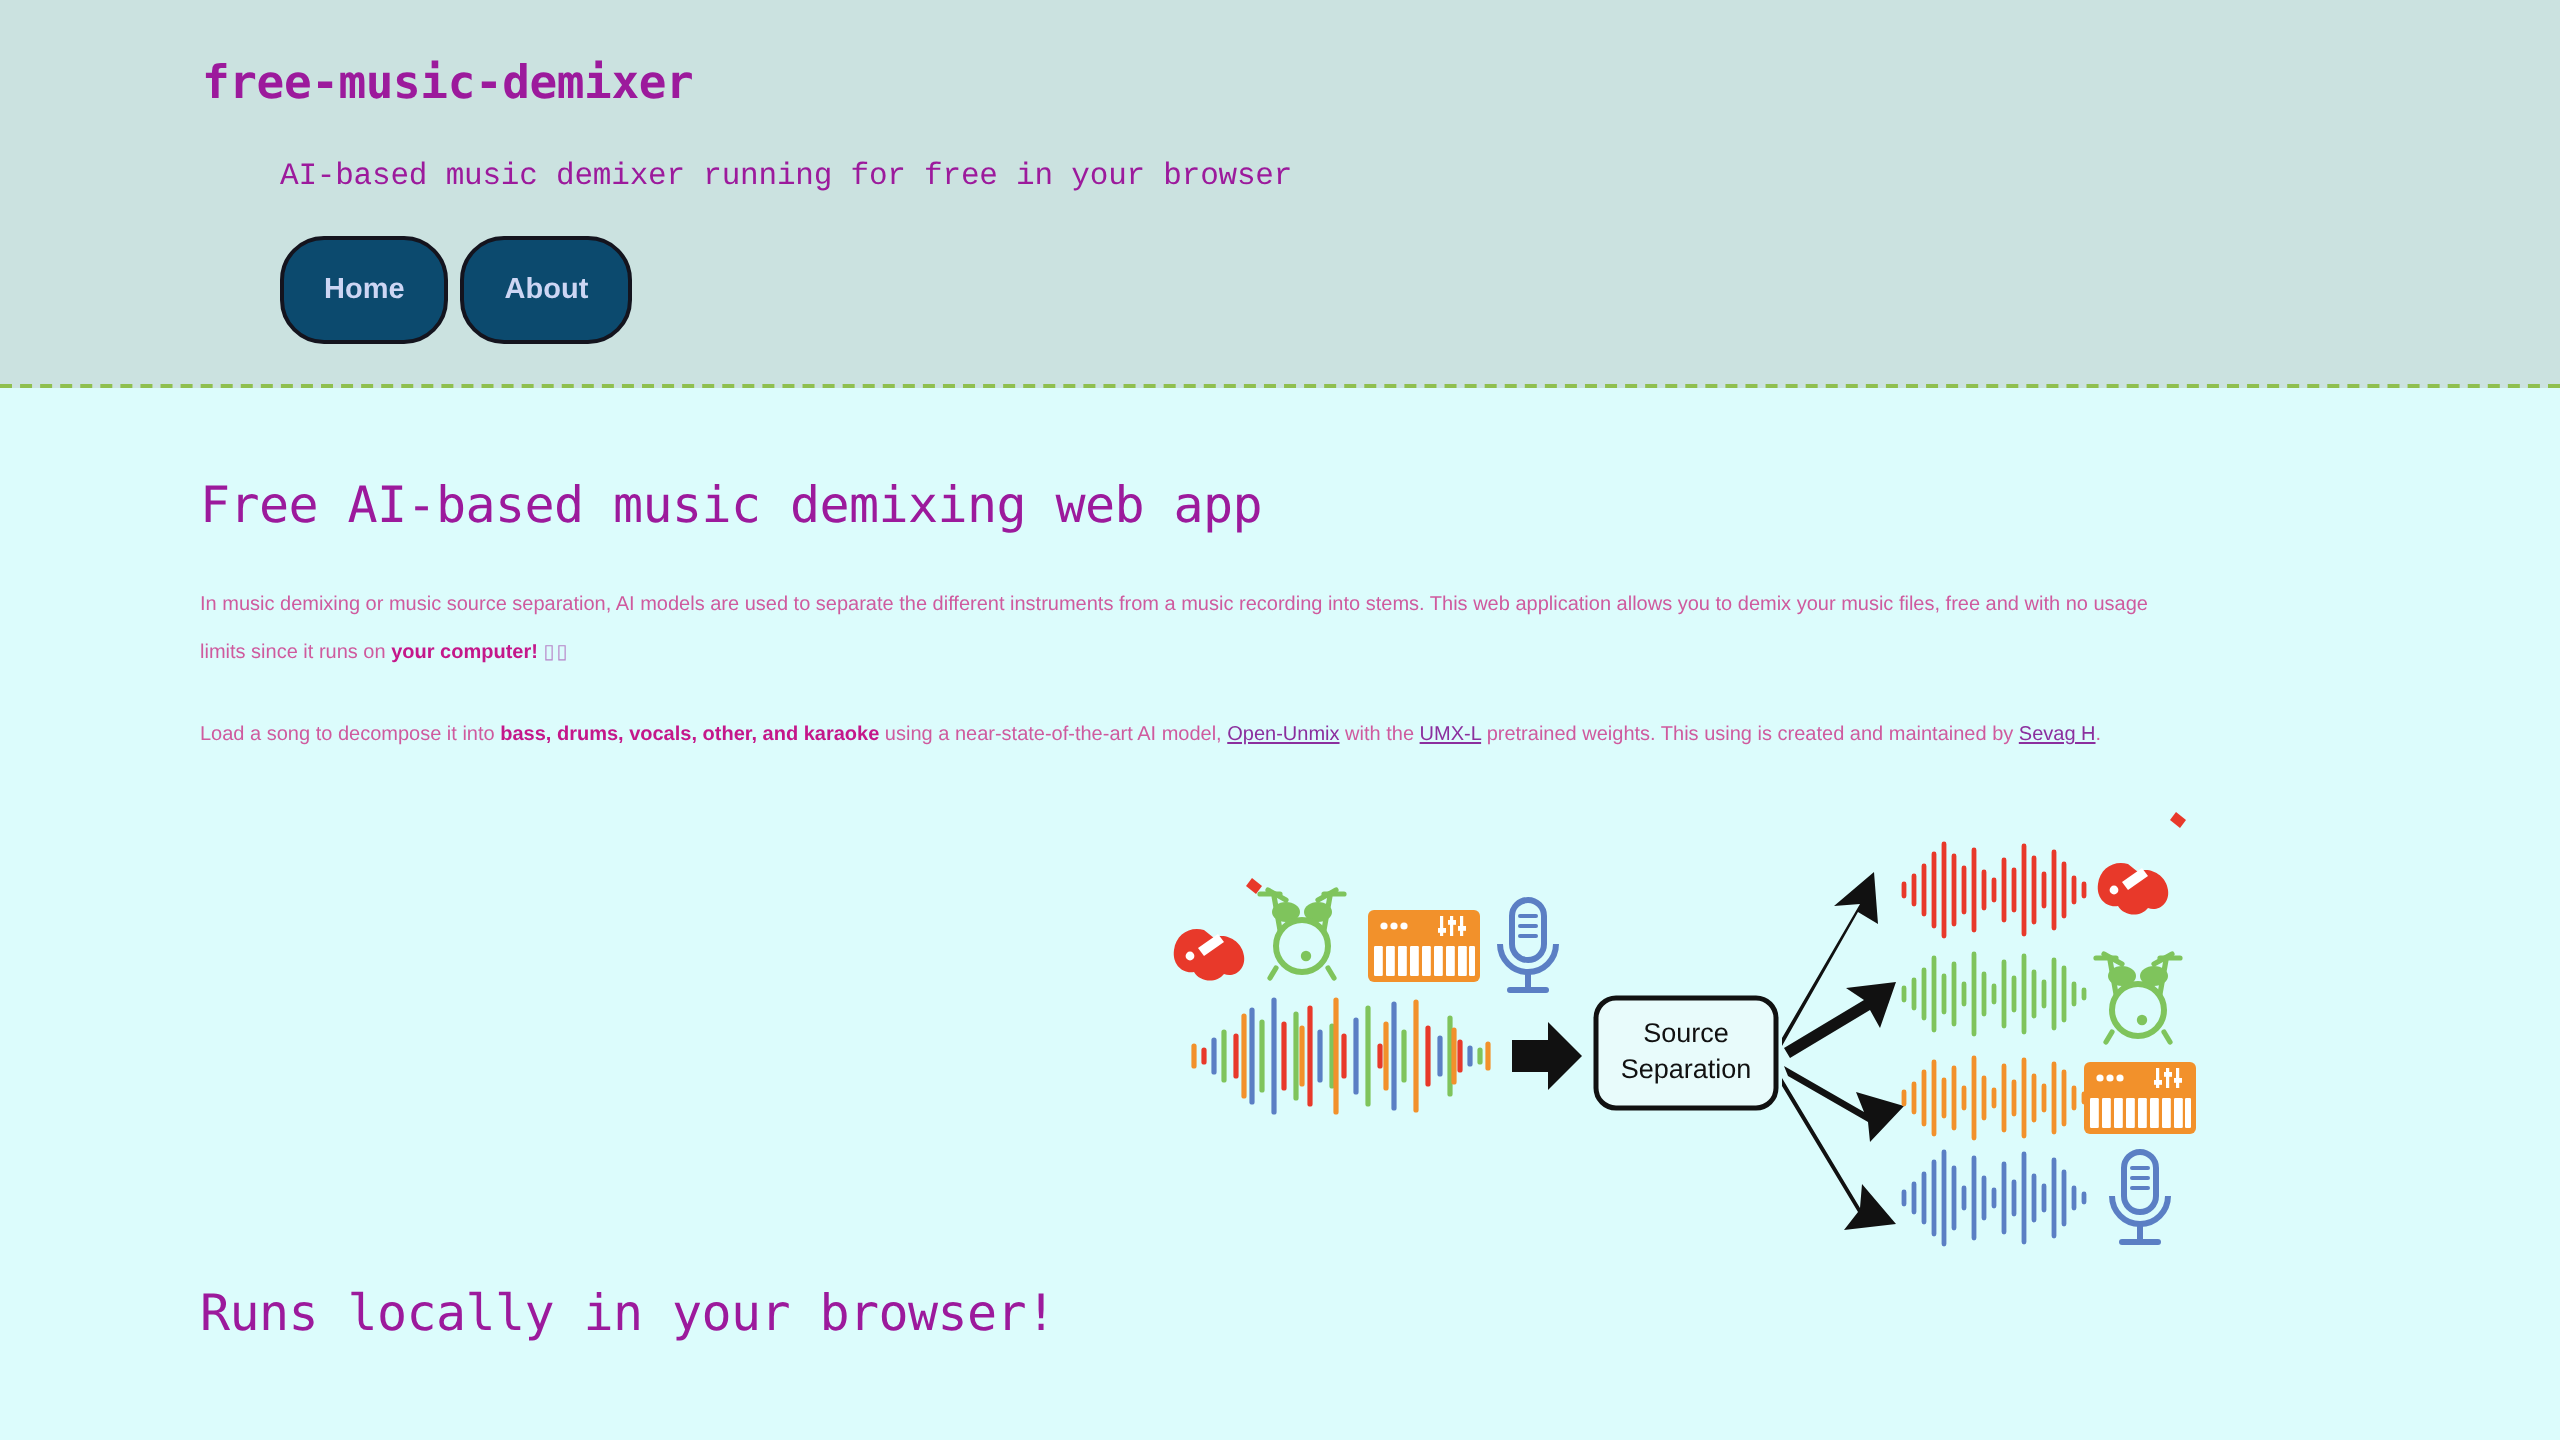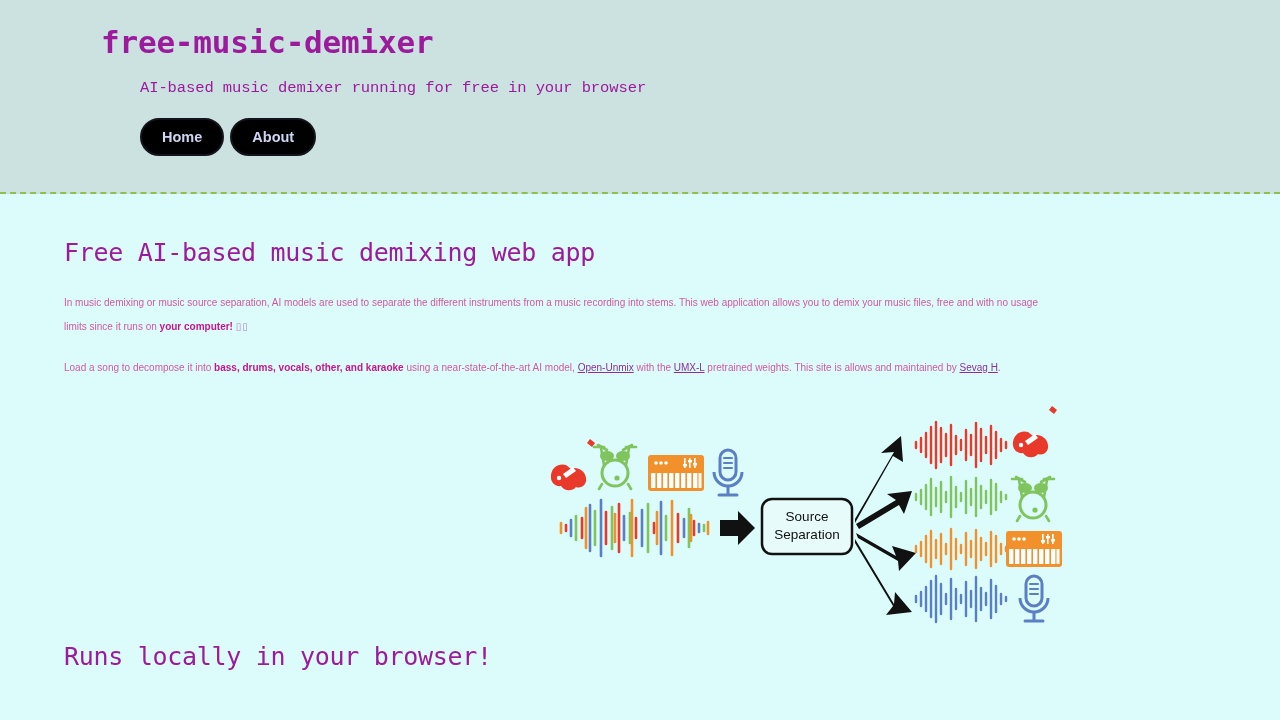--- a/index.html
+++ b/index.html
@@ -14,62 +14,62 @@
   
   .site-header {
     background: #cbe2e0;
     border-bottom: 2px dashed #8fbf4f;
     padding: 22px 0 26px 0;
     height: 194px;
   }
   .site-title {
     font-family: "DejaVu Sans Mono", "Liberation Mono", monospace;
     font-weight: bold;
-    font-size: 31px;
+    font-size: 23px;
     color: #9c1a9c;
     margin: 0 0 0 101px;
     letter-spacing: -0.2px;
     line-height: 40px;
   }
   .site-subtitle {
     font-family: Liberation Mono, monospace;
     font-size: 15.5px;
     color: #9c1a9c;
     margin: 16px 0 0 140px;
     line-height: 20px;
     letter-spacing: -0.1px;
   }
   .nav-row {
     margin: 20px 0 0 140px;
     display: flex;
     align-items: center;
     gap: 6px;
   }
   .nav-btn {
-    background: #000000;
+    background: #0c4a6e;
     border: 2px solid #14141e;
     border-radius: 22px;
     color: #cdd6f4;
     font-size: 14.5px;
     font-weight: bold;
     padding: 0 20px;
-    height: 38px;
+    height: 54px;
     display: inline-flex;
     align-items: center;
     justify-content: center;
     gap: 9px;
     cursor: pointer;
     text-decoration: none;
     white-space: nowrap;
   }
   .gh-icon { width: 19px; height: 19px; display: block; flex: 0 0 auto; }
 
   
   .main {
-    padding: 0 0 0 64px;
+    padding: 0 0 0 100px;
     width: 1280px;
   }
   .h2 {
     font-family: "DejaVu Sans Mono", "Liberation Mono", monospace;
     font-size: 25px;
     color: #9c1a9c;
     margin: 43px 0 0 0;
     line-height: 32px;
     letter-spacing: -0.3px;
     font-weight: normal;
@@ -126,21 +126,21 @@
     </a>
   </nav>
 </header>
 
 <main class="main">
 
   <h2 class="h2">Free AI-based music demixing web app</h2>
 
   <p class="para"><span>In music demixing or music source separation, AI models are used to separate the different instruments from a music recording into stems. This web application allows you to demix your music files, free and with no usage limits since it runs on </span><b>your computer!</b> <span class="noglyph">▯▯</span></p>
 
-  <p class="para second"><span>Load a song to decompose it into </span><b>bass, drums, vocals, other, and karaoke</b><span> using a near-state-of-the-art AI model, </span><a href="#">Open-Unmix</a><span> with the </span><a href="#">UMX-L</a><span> pretrained weights. This site is allows and maintained by </span><a href="#">Sevag H</a><span>.</span></p>
+  <p class="para second"><span>Load a song to decompose it into </span><b>bass, drums, vocals, other, and karaoke</b><span> using a near-state-of-the-art AI model, </span><a href="#">Open-Unmix</a><span> with the </span><a href="#">UMX-L</a><span> pretrained weights. This using is created and maintained by </span><a href="#">Sevag H</a><span>.</span></p>
 
   <div class="diagram-wrap">
     <svg class="diagram" width="520" height="235" viewBox="0 0 520 235">
 
       <defs>
 
         <g id="guitar">
           <g stroke-linecap="round" stroke-linejoin="round" fill="none" stroke-width="3.2">
             <line x1="37" y1="3" x2="15" y2="32"></line>
             <line x1="40" y1="6" x2="18" y2="35"></line>

